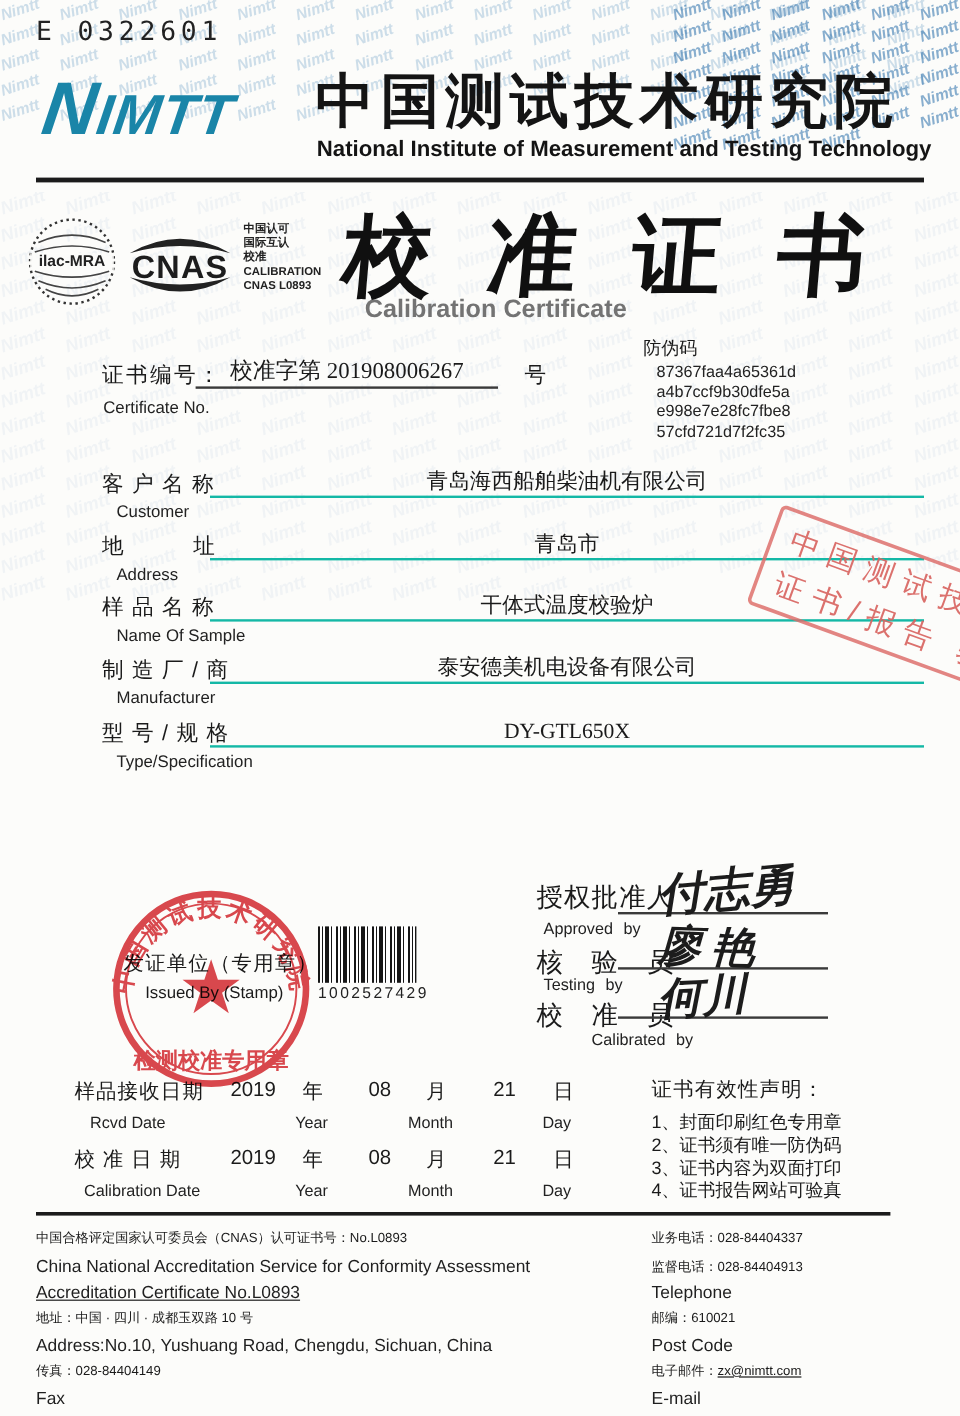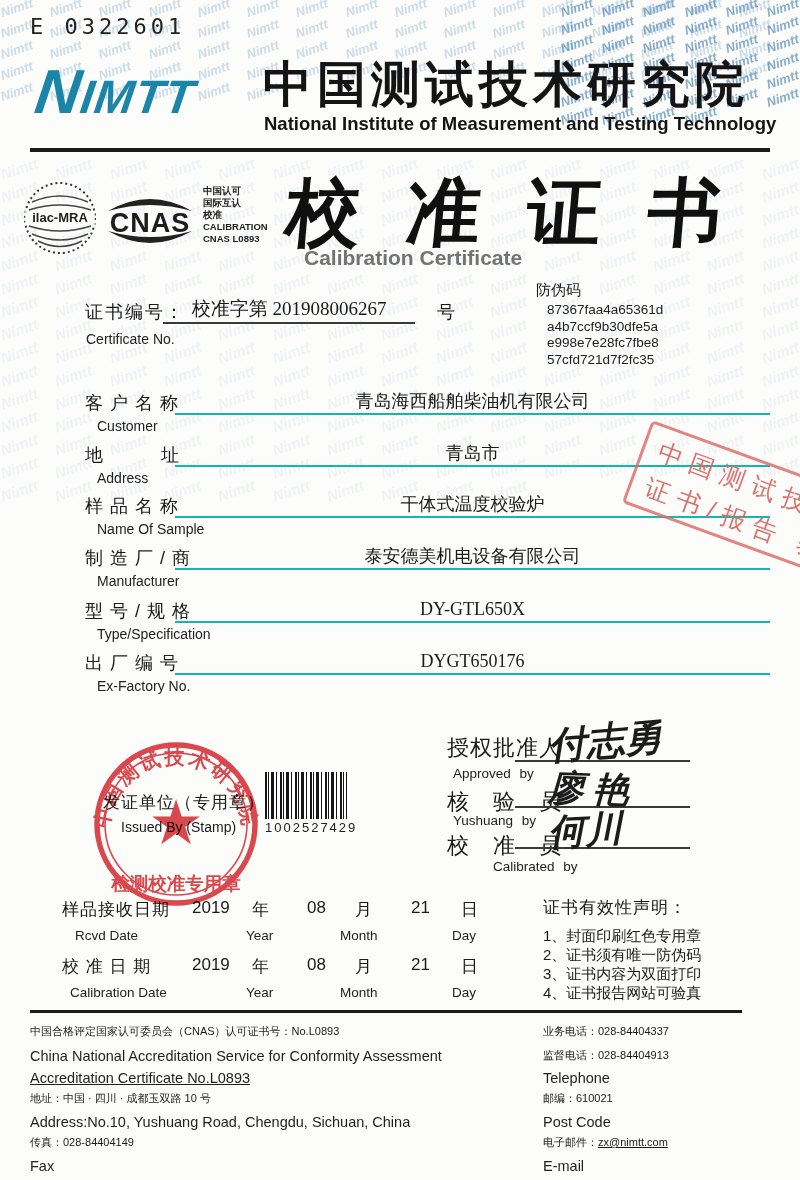--- a/index.html
+++ b/index.html
@@ -480,38 +480,33 @@
   <div class="field" style="top:546px">
     <div class="f-cn">制 造 厂 / 商</div>
     <div class="f-en">Manufacturer</div>
     <div class="f-line"><span class="f-val">泰安德美机电设备有限公司</span></div>
   </div>
   <div class="field" style="top:599px">
     <div class="f-cn">型 号 / 规 格</div>
     <div class="f-en">Type/Specification</div>
     <div class="f-line"><span class="f-val">DY-GTL650X</span></div>
   </div>
-  <div class="field" style="top:651px">
-    <div class="f-cn">出 厂 编 号</div>
-    <div class="f-en">Ex-Factory No.</div>
-    <div class="f-line"><span class="f-val">DYGT650176</span></div>
-  </div>
 
   <div id="side-stamp" class="abs">
     <div>中国测试技术</div>
     <div>证书/报告 验</div>
   </div>
 
   <div class="abs sig-cn" style="left:447px;top:733px;">授权批准人</div>
   <div class="abs sig-en" style="left:453px;top:766px;">Approved by</div>
   <div class="abs sig-line" style="left:515px;top:760px;width:175px;"></div>
   <div class="abs sig-name" style="left:548px;top:716px;font-size:38px;transform:rotate(-5deg);">付志勇</div>
 
   <div class="abs sig-cn" style="left:447px;top:787px;">核　验　员</div>
-  <div class="abs sig-en" style="left:453px;top:813px;">Yushuang by</div>
+  <div class="abs sig-en" style="left:453px;top:813px;">Testing by</div>
   <div class="abs sig-line" style="left:515px;top:806px;width:175px;"></div>
   <div class="abs sig-name" style="left:548px;top:765px;font-size:36px;transform:rotate(2deg);">廖 艳</div>
 
   <div class="abs sig-cn" style="left:447px;top:831px;">校　准　员</div>
   <div class="abs sig-en" style="left:453px;top:859px;margin-left:40px;">Calibrated by</div>
   <div class="abs sig-line" style="left:515px;top:847px;width:175px;"></div>
   <div class="abs sig-name" style="left:548px;top:806px;font-size:37px;transform:rotate(-3deg);">何川</div>
 
   <div id="issuer-cn" class="abs">发证单位（专用章）</div>
   <div id="issuer-en" class="abs">Issued By (Stamp)</div>

